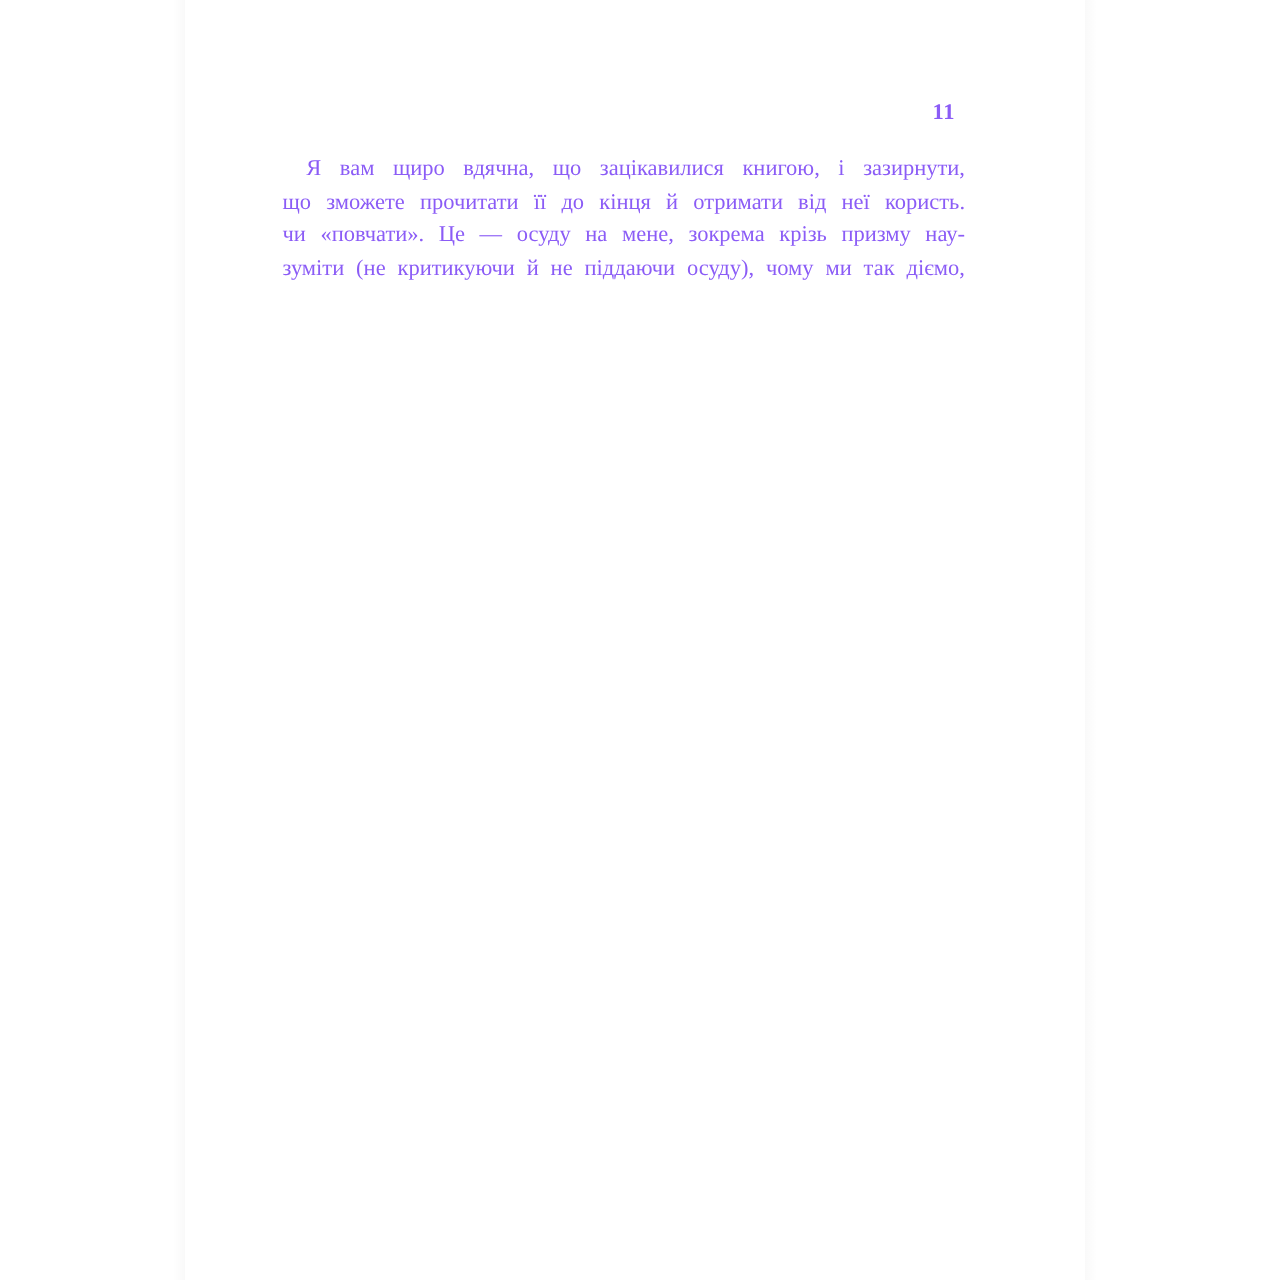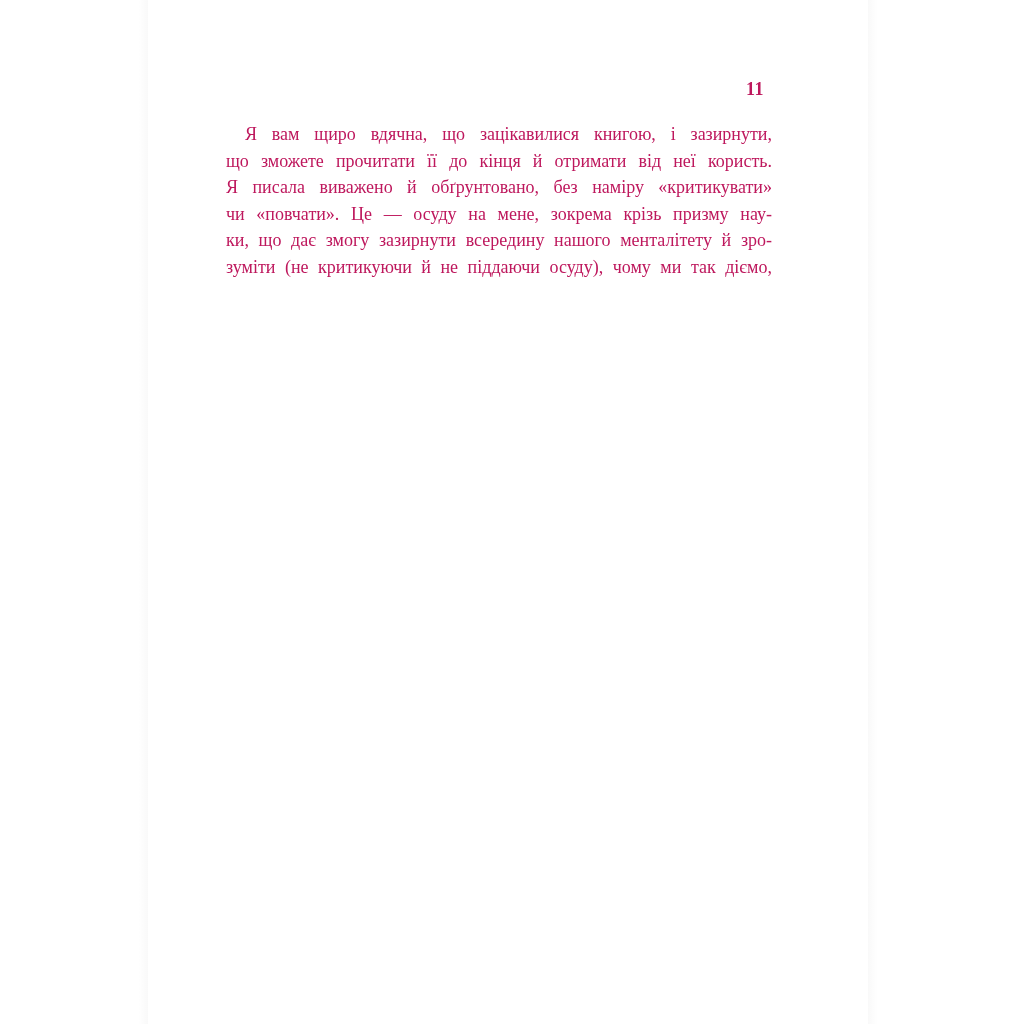--- a/index.html
+++ b/index.html
@@ -6,21 +6,21 @@
     margin: 0;
     padding: 0;
     background: #ffffff;
   }
   .page {
     position: relative;
     width: 1024px;
     height: 1024px;
     background: #ffffff;
     font-family: "Liberation Serif", serif;
-    color: #be185d;
+    color: #8b5cf6;
     overflow: hidden;
   }
   
   .edge-left {
     position: absolute;
     left: 138px; top: 0;
     width: 10px; height: 1024px;
     background: linear-gradient(to right, rgba(0,0,0,0.0), rgba(0,0,0,0.022));
   }
   .edge-right {
@@ -60,19 +60,17 @@
 <div class="page">
 
   <div class="edge-left"></div>
   <div class="edge-right"></div>
 
   <div class="page-number">11</div>
 
   <div class="text-block">
     <div class="line indent">Я вам щиро вдячна, що зацікавилися книгою, і зазирнути,</div>
     <div class="line">що зможете прочитати її до кінця й отримати від неї користь.</div>
-    <div class="line">Я писала виважено й обґрунтовано, без наміру «критикувати»</div>
     <div class="line">чи «повчати». Це — осуду на мене, зокрема крізь призму нау-</div>
-    <div class="line">ки, що дає змогу зазирнути всередину нашого менталітету й зро-</div>
     <div class="line">зуміти (не критикуючи й не піддаючи осуду), чому ми так діємо,</div>
   </div>
 
 </div>
 
 </body></html>

